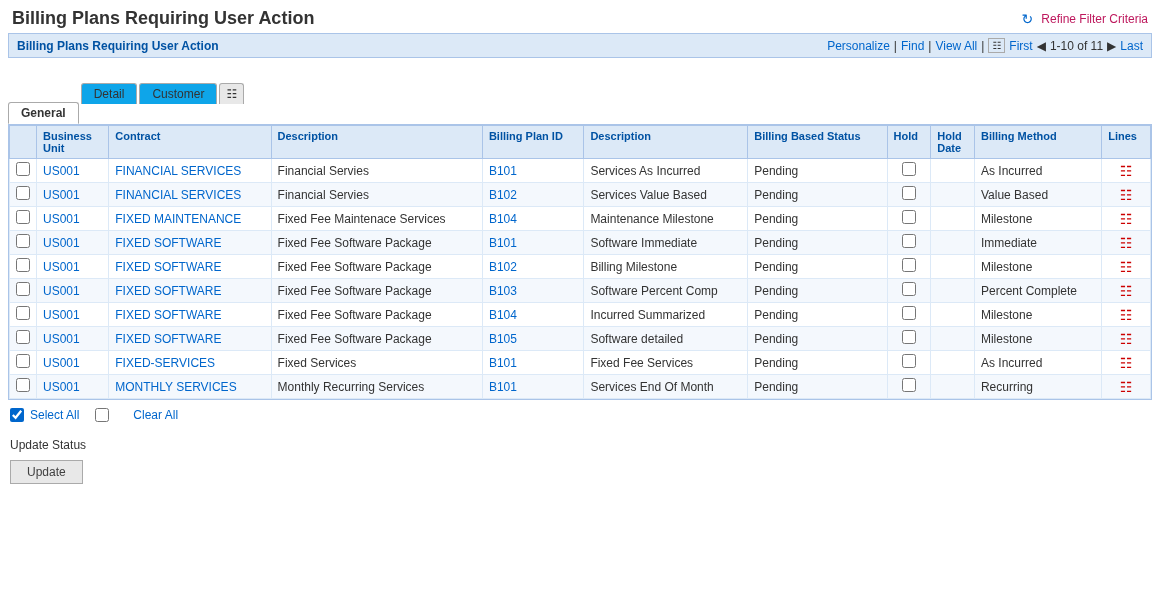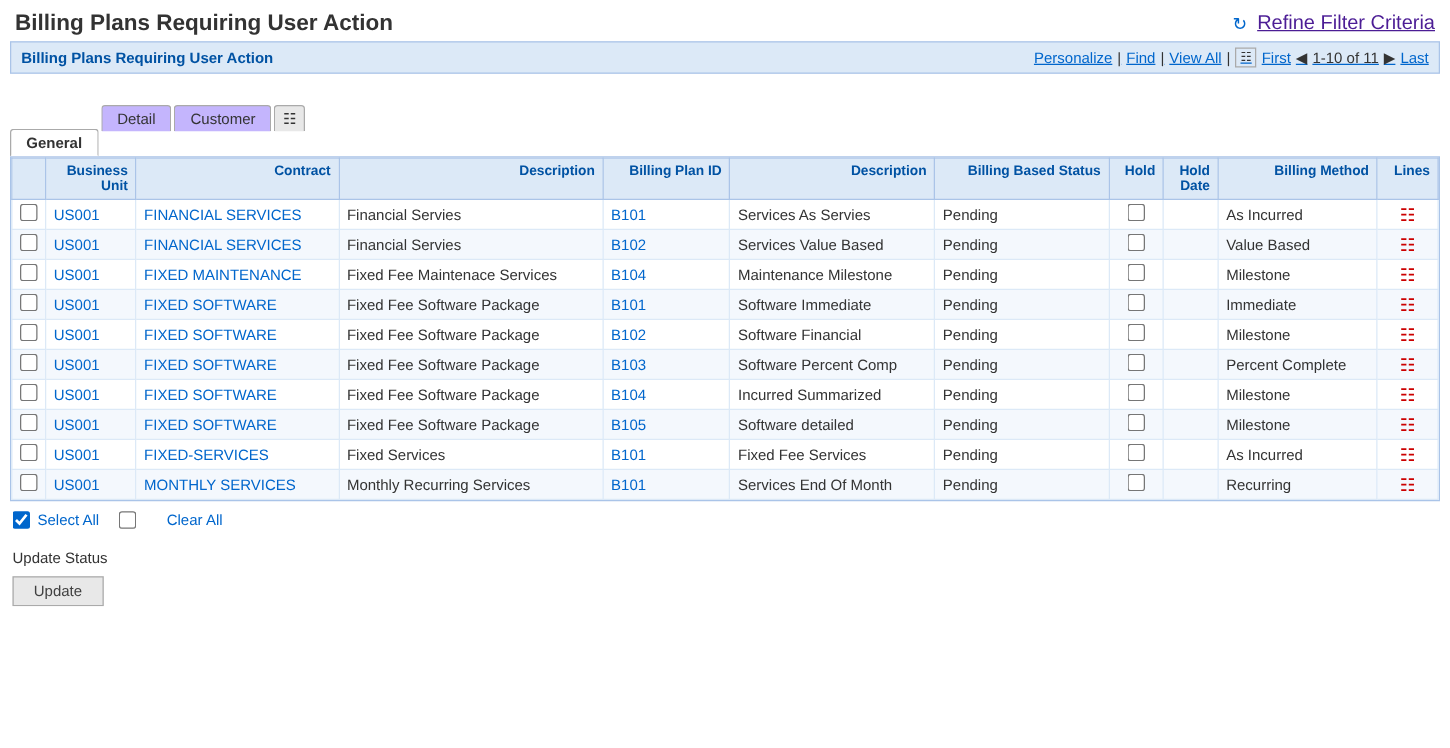--- a/index.html
+++ b/index.html
@@ -3,50 +3,50 @@
   <meta charset="utf-8">
   <style>
     * { box-sizing: border-box; margin: 0; padding: 0; }
     body { font-family: Arial, sans-serif; font-size: 12px; background: #fff; color: #333; }
 
     .page-header {
       display: flex; align-items: center; justify-content: space-between;
       padding: 8px 12px 4px 12px; background: #fff;
     }
     .page-title { font-size: 18px; font-weight: bold; color: #333; }
-    .refine-link { color: #4c1d95; text-decoration: underline; font-size: 16px; cursor: pointer; }
+    .refine-link { color: #be185d; font-size: 12px; cursor: pointer; }
     .refresh-icon { color: #0066cc; margin-right: 4px; font-size: 14px; }
 
     .section-header {
       background: #dce9f7; border: 1px solid #aac4e8;
       padding: 4px 8px; display: flex; align-items: center; justify-content: space-between;
       margin: 0 8px;
     }
     .section-title { color: #0052a3; font-size: 12px; font-weight: bold; }
-    .section-nav { display: flex; align-items: center; gap: 4px; font-size: 12px; color: #0066cc; text-decoration: underline; }
+    .section-nav { display: flex; align-items: center; gap: 4px; font-size: 12px; color: #0066cc; }
     .section-nav a { color: #0066cc; text-decoration: none; }
     .section-nav span { color: #333; }
 
     .tabs-bar { display: flex; align-items: center; padding: 4px 8px 0 8px; gap: 2px; }
     .tab {
       padding: 3px 12px; border: 1px solid #aaa; border-bottom: none;
-      cursor: pointer; font-size: 12px; background: #c4b5fd; color: #333;
+      cursor: pointer; font-size: 12px; background: #0ea5e9; color: #333;
       border-radius: 3px 3px 0 0;
     }
     .tab.active { background: #fff; font-weight: bold; border-bottom: 1px solid #fff; margin-top: 40px; }
     .tab-icon { padding: 3px 6px; border: 1px solid #aaa; border-bottom: none; background: #e8e8e8; cursor: pointer; border-radius: 3px 3px 0 0; }
 
     .table-wrapper { margin: 0 8px; border: 1px solid #aac4e8; }
 
     table { width: 100%; border-collapse: collapse; font-size: 12px; }
     thead tr { background: #dce9f7; }
     thead th {
       padding: 4px 6px; border: 1px solid #aac4e8;
       color: #0052a3; font-weight: bold; font-size: 11px;
-      text-align: right; vertical-align: top;
+      text-align: left; vertical-align: top;
     }
     tbody tr { background: #fff; }
     tbody tr:nth-child(even) { background: #f4f8fd; }
     tbody td { padding: 3px 6px; border: 1px solid #dce9f7; vertical-align: middle; }
     .link-cell { color: #0066cc; text-decoration: none; cursor: pointer; }
     .checkbox-cell { text-align: center; }
     .icon-cell { text-align: center; }
     .lines-icon { color: #cc0000; font-size: 14px; cursor: pointer; }
     .hold-checkbox { width: 14px; height: 14px; }
 
@@ -136,21 +136,21 @@
     </thead>
     <tbody id="table-body">
     <tr style="background: rgb(255, 255, 255);">
     <td class="checkbox-cell">
       <input type="checkbox" style="width: 14px; height: 14px;">
     </td>
     <td style="color:#0066cc;">US001</td>
     <td><a class="link-cell">FINANCIAL SERVICES</a></td>
     <td>Financial Servies</td>
     <td><a class="link-cell">B101</a></td>
-    <td>Services As Servies</td>
+    <td>Services As Incurred</td>
     <td>Pending</td>
     <td class="checkbox-cell">
       <input type="checkbox" class="hold-checkbox" style="">
     </td>
     <td></td>
     <td>As Incurred</td>
     <td class="icon-cell">
       <span class="lines-icon">☷</span>
     </td>
   </tr>
@@ -212,21 +212,21 @@
     </td>
   </tr>
         <tr style="background: rgb(255, 255, 255);">
     <td class="checkbox-cell">
       <input type="checkbox" style="width: 14px; height: 14px;">
     </td>
     <td style="color:#0066cc;">US001</td>
     <td><a class="link-cell">FIXED SOFTWARE</a></td>
     <td>Fixed Fee Software Package</td>
     <td><a class="link-cell">B102</a></td>
-    <td>Software Financial</td>
+    <td>Billing Milestone</td>
     <td>Pending</td>
     <td class="checkbox-cell">
       <input type="checkbox" class="hold-checkbox" style="">
     </td>
     <td></td>
     <td>Milestone</td>
     <td class="icon-cell">
       <span class="lines-icon">☷</span>
     </td>
   </tr>

